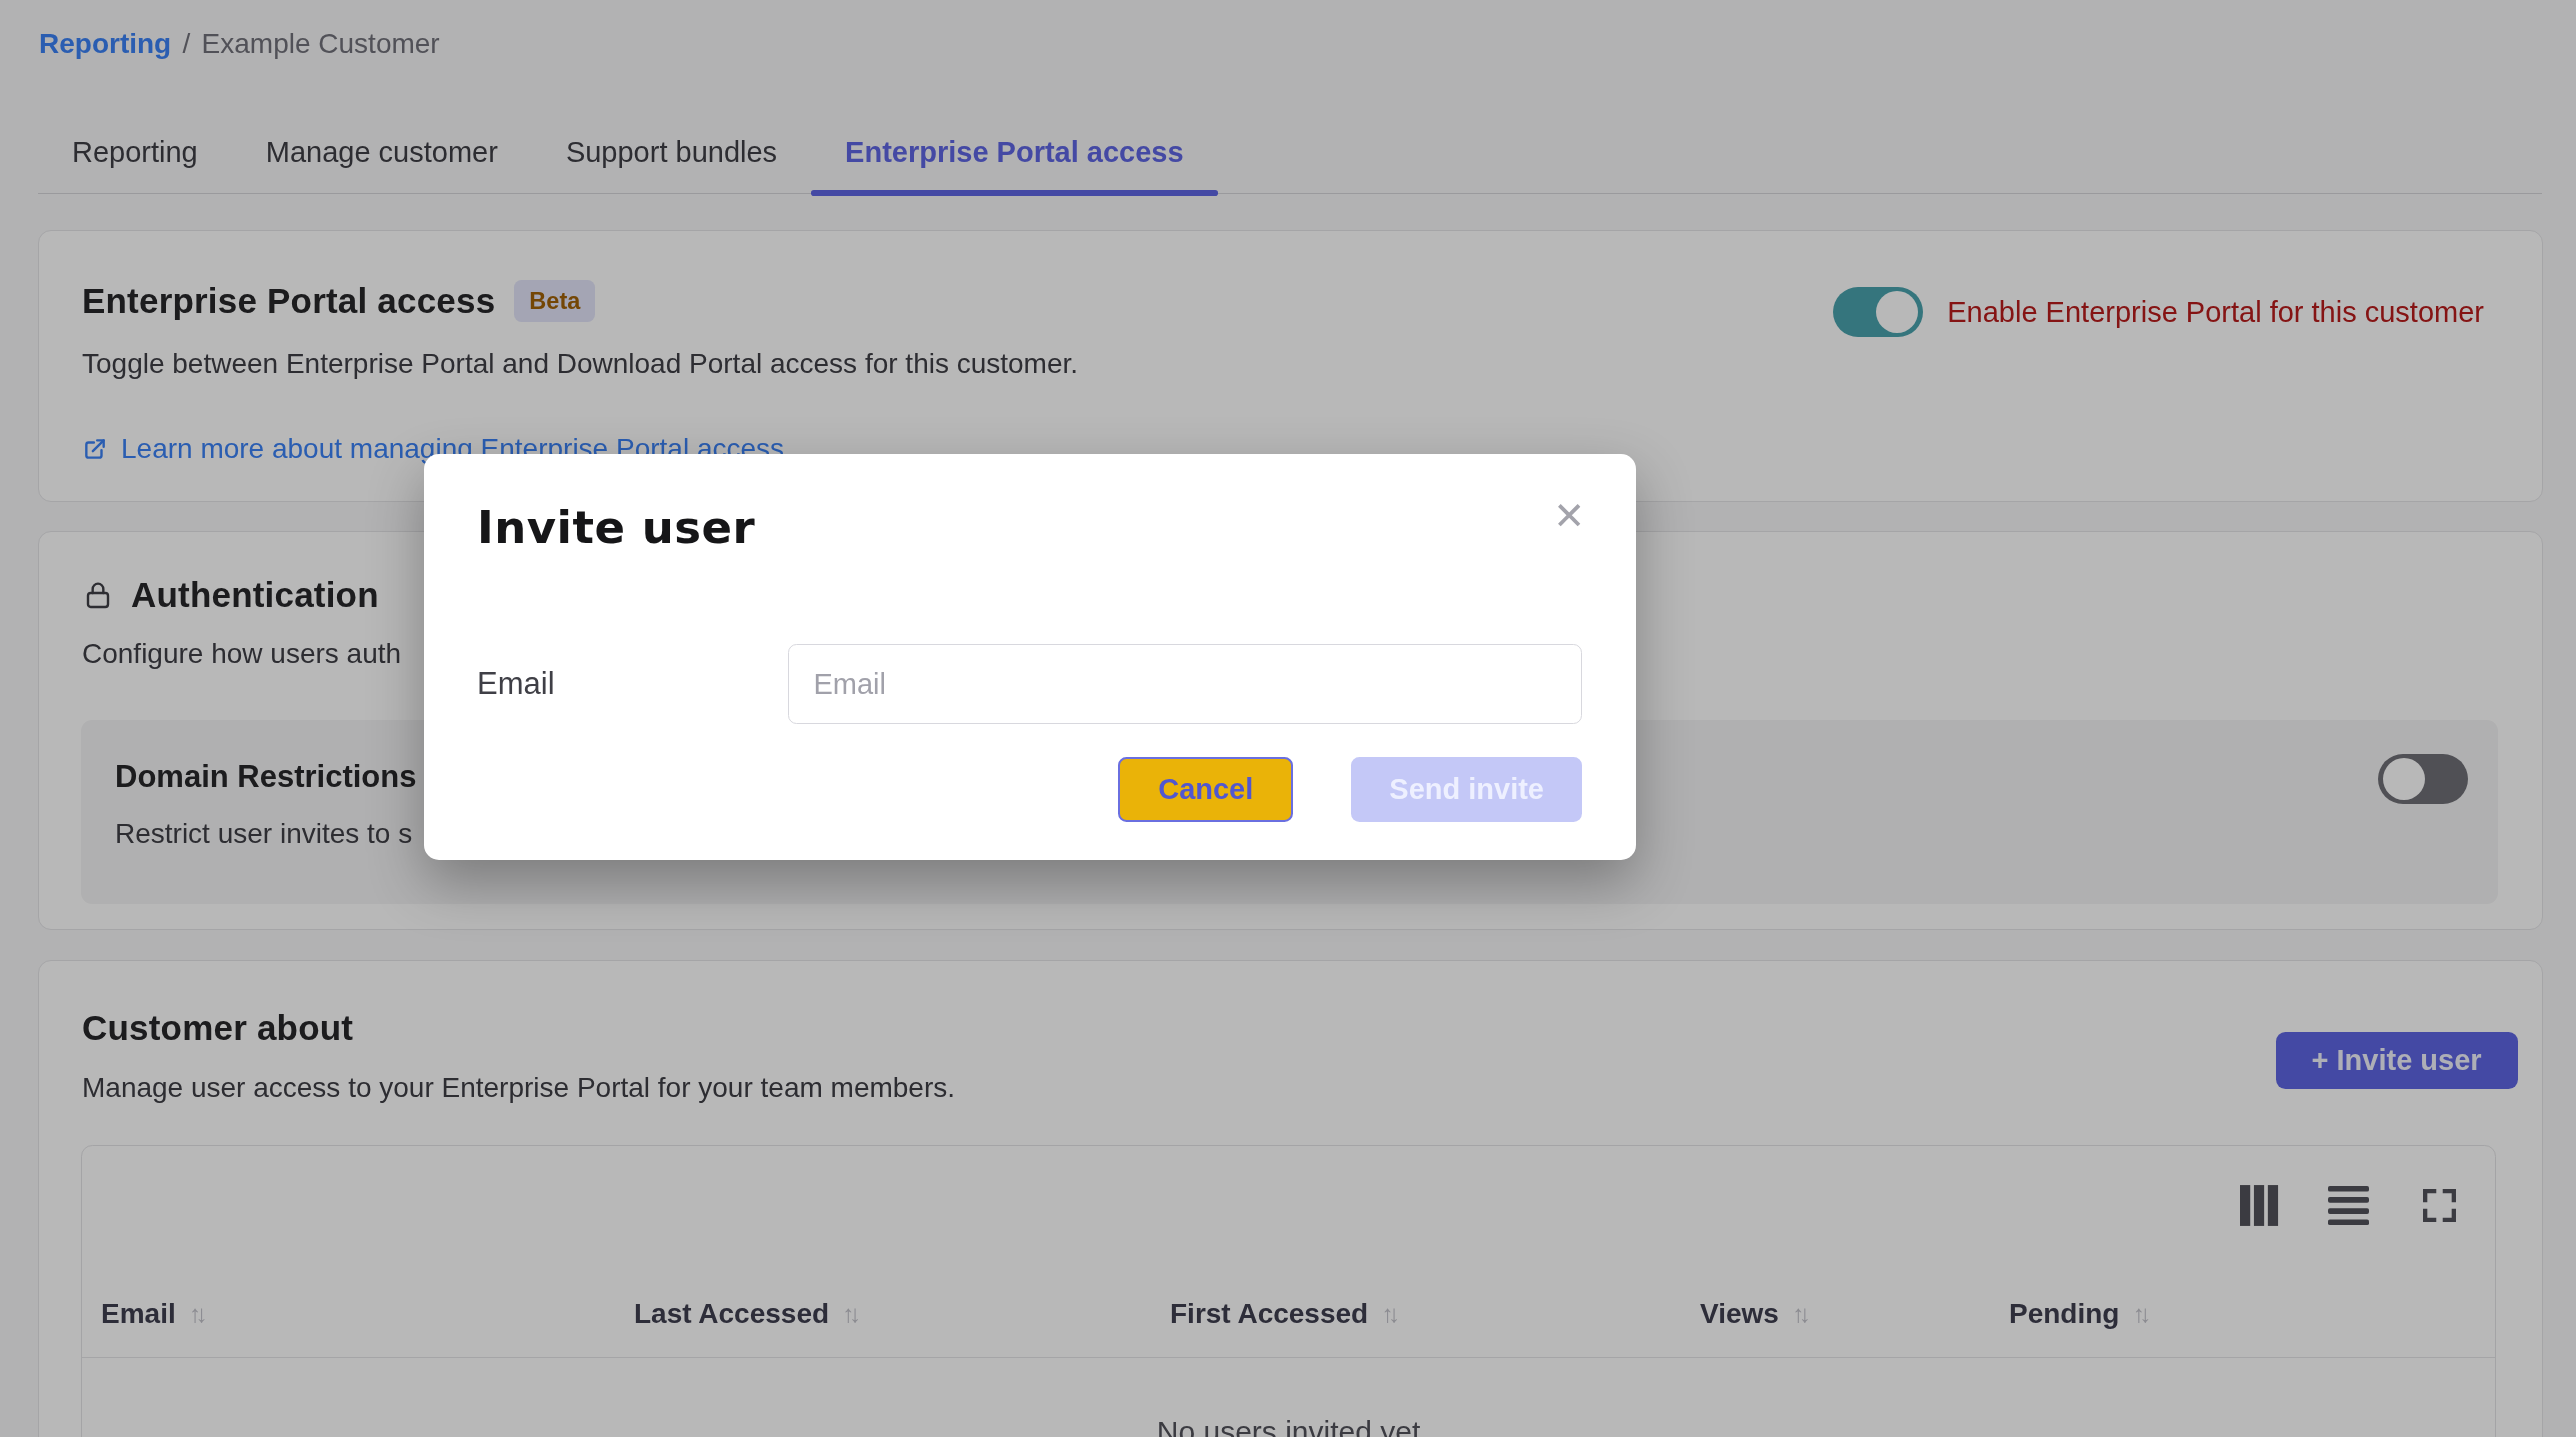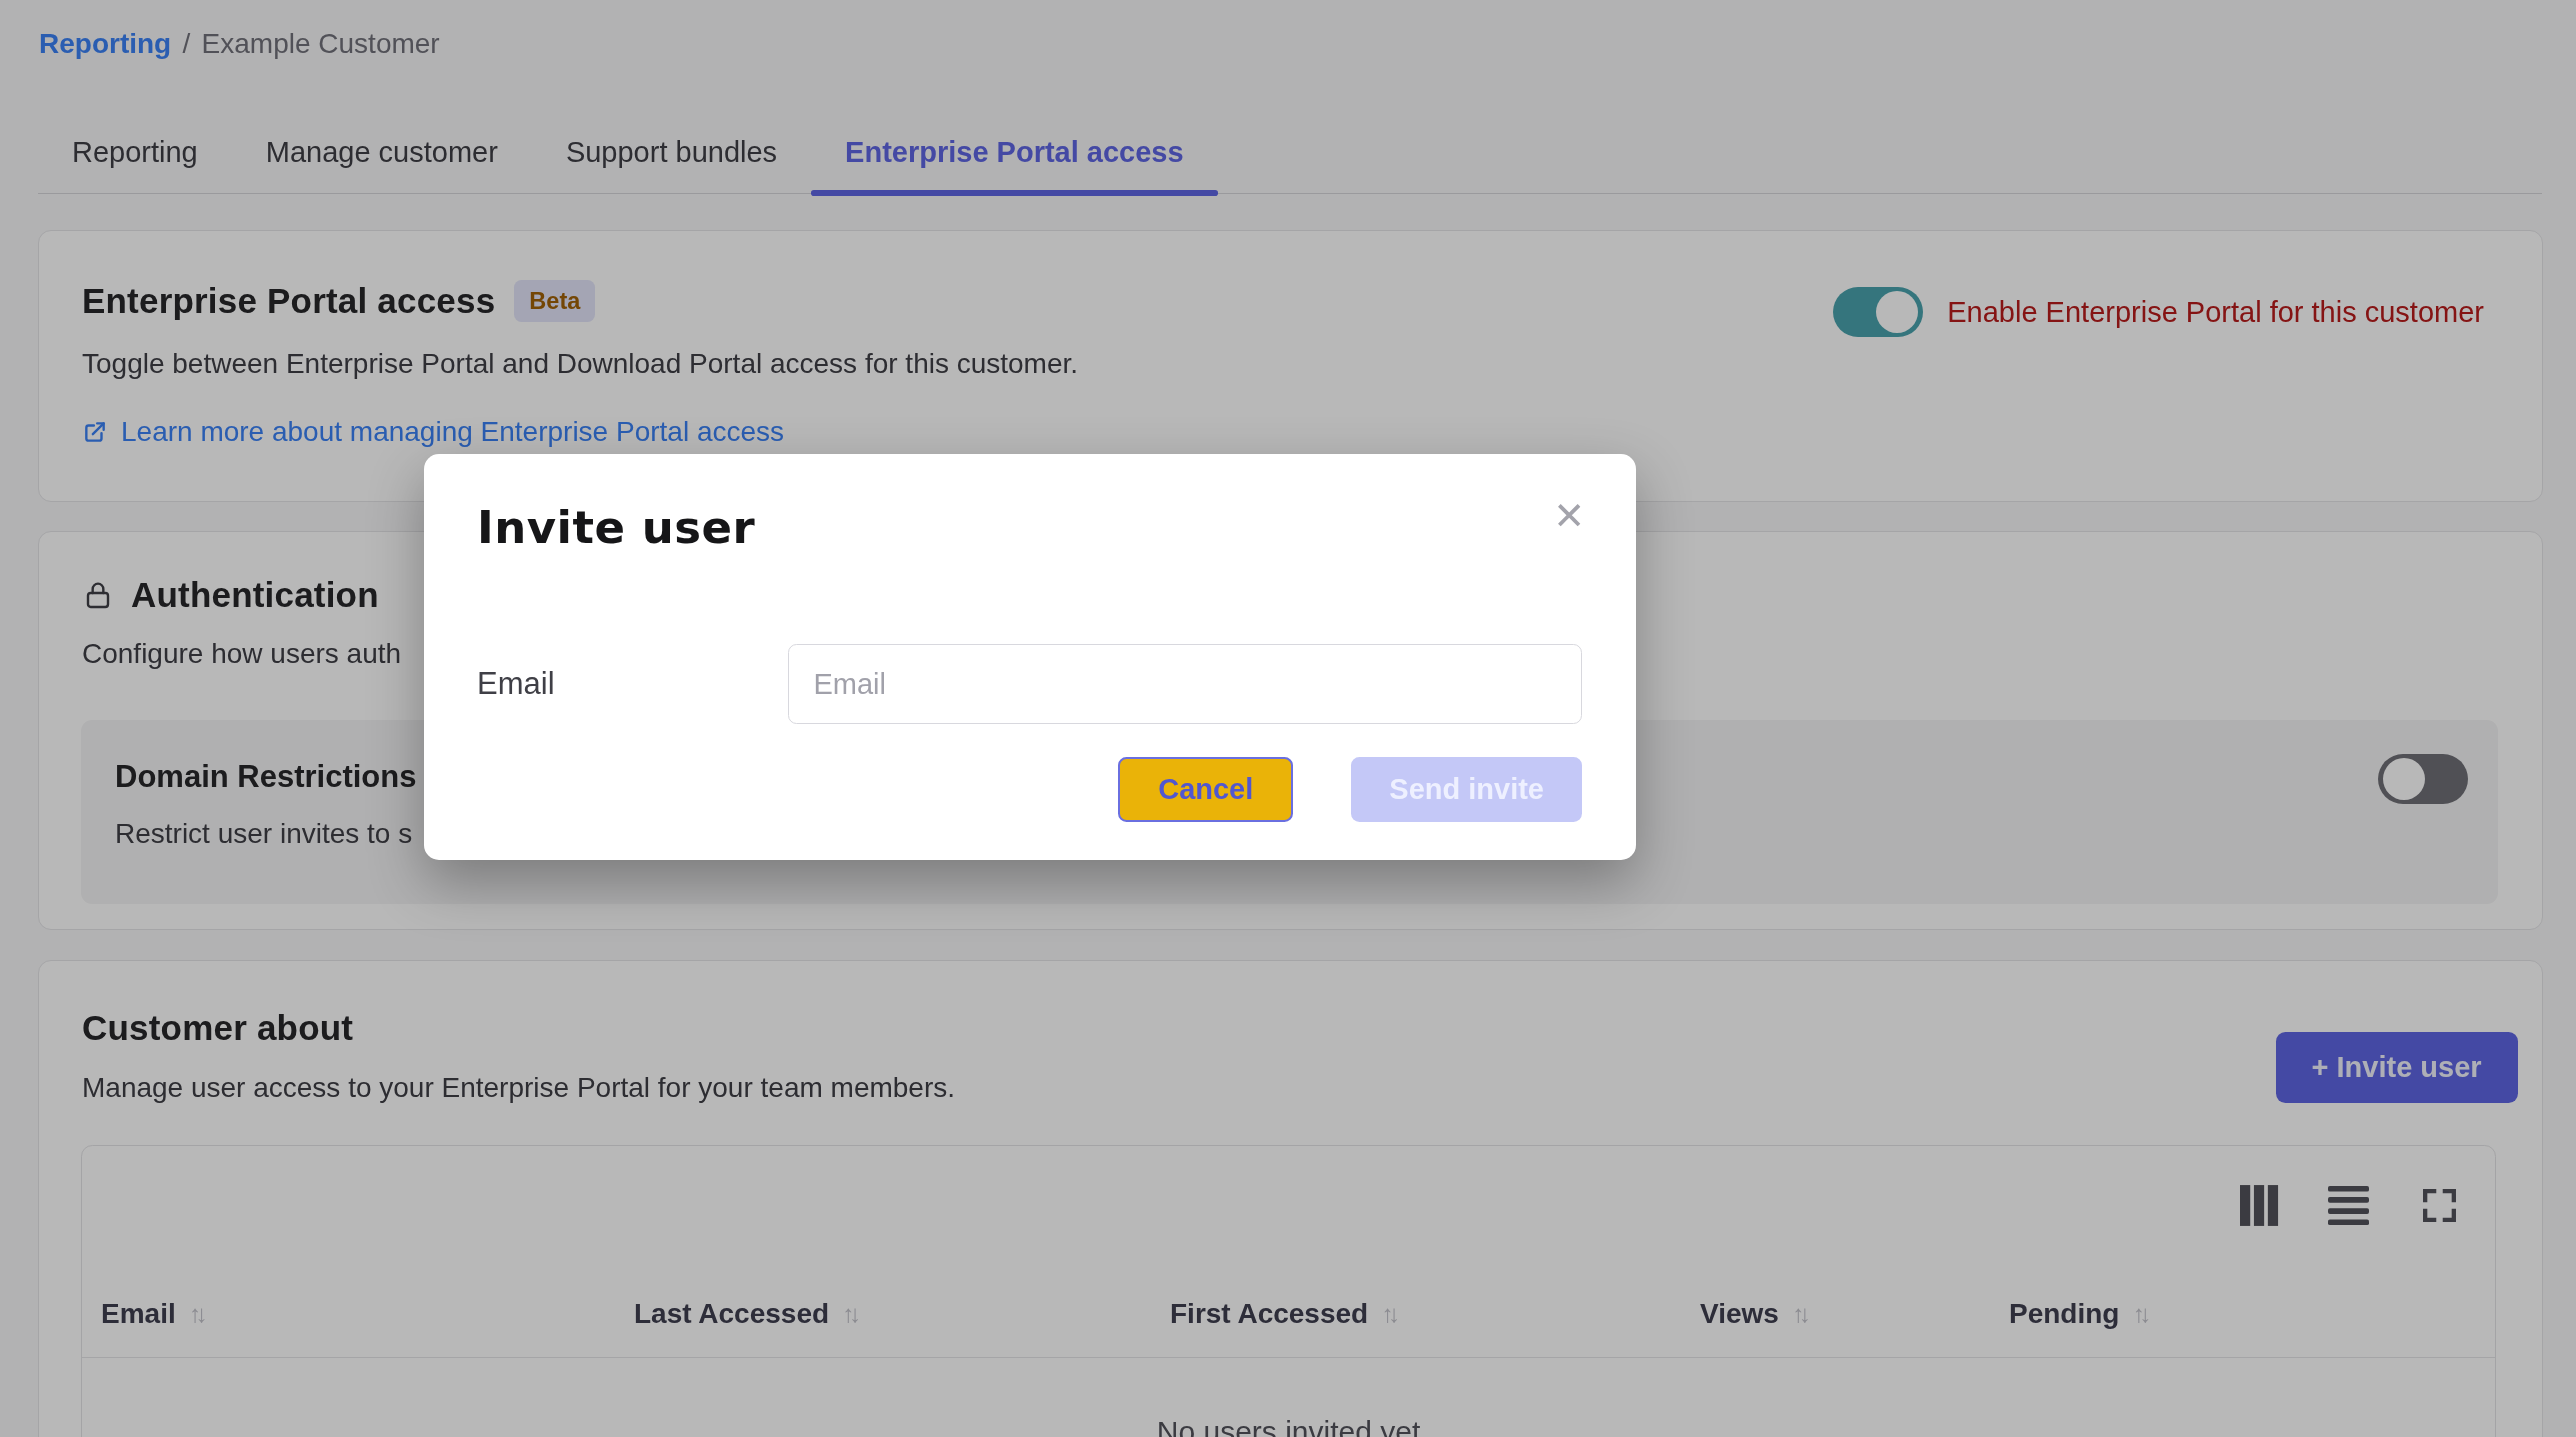--- a/index.html
+++ b/index.html
@@ -26,21 +26,21 @@
   
   .card { position:absolute; left:38px; width:2505px; background:#ffffff; border:1.9px solid #e5e5e8; border-radius:13px; }
   .card h2 { font-size:35px; font-weight:600; color:#27272a; letter-spacing:0.2px; }
   .card .desc { font-size:28px; color:#3f3f46; }
 
   
   .card.portal { top:230px; height:272px; padding:49px 43px; }
   .title-row { display:flex; align-items:center; gap:19px; }
   .beta { background:#e3e5fa; color:#a16207; font-size:23.5px; font-weight:700; padding:7.5px 15px; border-radius:7.5px; }
   .portal .desc { margin-top:26px; }
-  .learn-more { margin-top:36px; display:flex; align-items:center; gap:13px; color:#3b82f6; font-size:28px;
+  .learn-more { margin-top:53px; display:flex; align-items:center; gap:13px; color:#3b82f6; font-size:28px;
                 font-weight:500; cursor:pointer; width:fit-content; }
 
   .toggle-row { position:absolute; top:56px; right:58px; display:flex; align-items:center; gap:24.4px; }
   .toggle-row .lbl { font-size:29px; color:#b91c1c; }
   .switch { width:90px; height:50px; border-radius:25px; position:relative; cursor:pointer; flex:none; }
   .switch.on  { background:#4aa3ad; }
   .switch.off { background:#6f6f76; }
   .switch .knob { position:absolute; top:3.8px; width:42px; height:42px; border-radius:50%; background:#fff; }
   .switch.on .knob  { right:4.7px; }
   .switch.off .knob { left:4.7px; }
@@ -51,21 +51,21 @@
   .auth .desc { margin-top:22.5px; white-space:nowrap; overflow:hidden; }
   .domain-panel { position:absolute; left:42px; right:44px; top:188px; height:184px; background:#f4f4f5;
                   border-radius:11.3px; padding:39px 34px; }
   .domain-panel h3 { font-size:31px; font-weight:600; color:#27272a; }
   .domain-panel .desc { margin-top:22.5px; white-space:nowrap; overflow:hidden; }
   .domain-panel .switch { position:absolute; right:30px; top:34px; }
 
   
   .card.users { top:960px; height:564px; padding:47px 43px; }
   .invite-btn { position:absolute; top:71px; right:24.4px; background:#5f66e3; color:#f2f3fd; border:none;
-                font-size:29px; font-weight:700; padding:19px 36px; border-radius:9.4px; cursor:pointer;
+                font-size:29px; font-weight:700; padding:12px 36px; border-radius:9.4px; cursor:pointer;
                 font-family:"Liberation Sans", sans-serif; }
   .table-wrap { position:absolute; left:42px; right:46px; top:184px; height:395px; background:#ffffff;
                 border:1.9px solid #e4e4e7; border-radius:11.3px; }
   .table-toolbar { height:124px; position:relative; }
   .toolbar-icons { position:absolute; right:34px; top:38px; display:flex; align-items:center; gap:49px; }
   .tb-icon { cursor:pointer; display:flex; align-items:center; }
   .thead { display:grid; grid-template-columns:533px 536px 530px 309px auto; align-items:center;
            height:88px; border-bottom:1.9px solid #e5e5e8; padding:0 19px; }
   .th { display:flex; align-items:center; gap:13px; font-size:28px; font-weight:700; color:#3f3f50; cursor:pointer; }
   .sort { color:#c2c2ca; font-size:24.4px; letter-spacing:-5.6px; padding-right:5.6px; }

